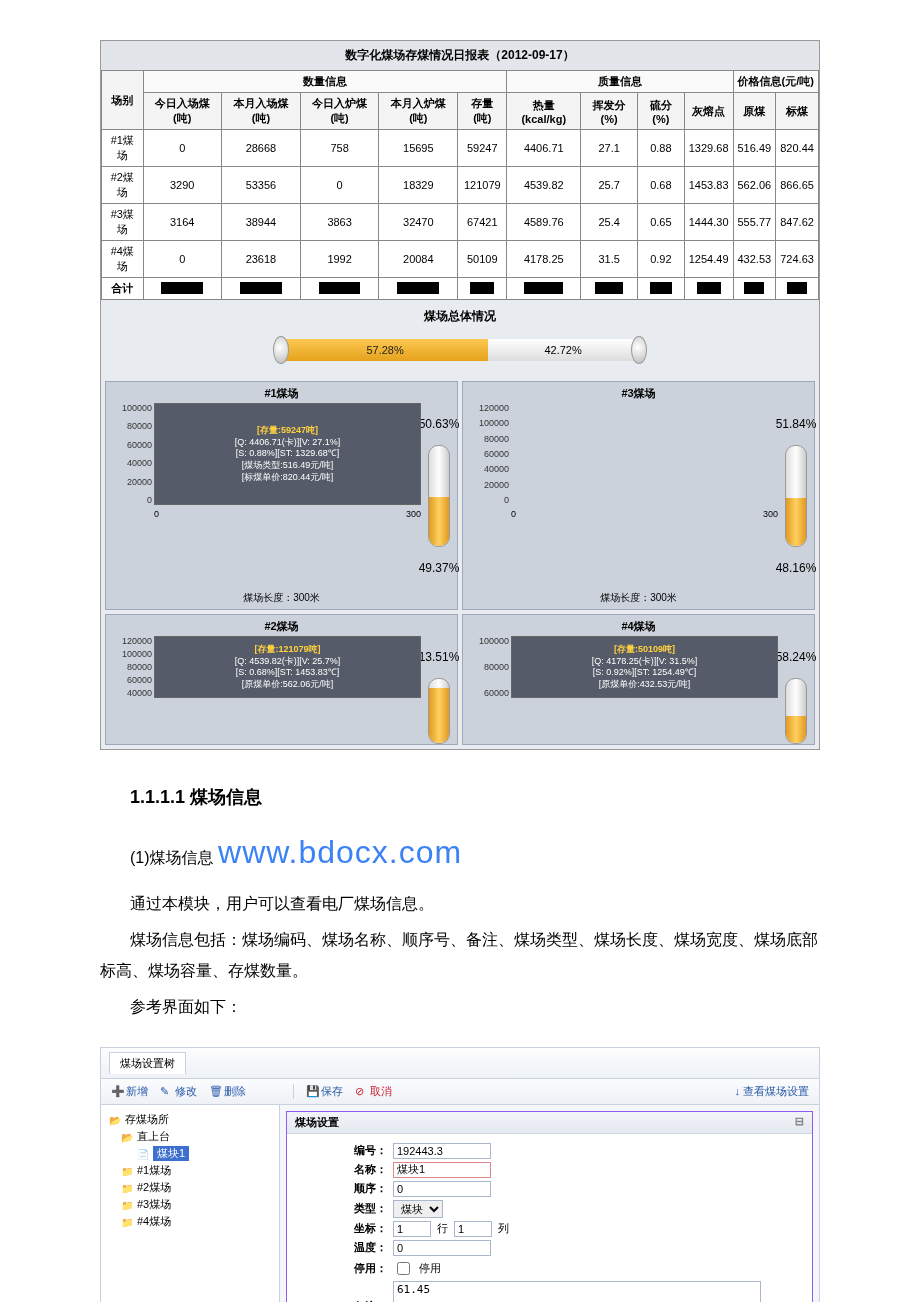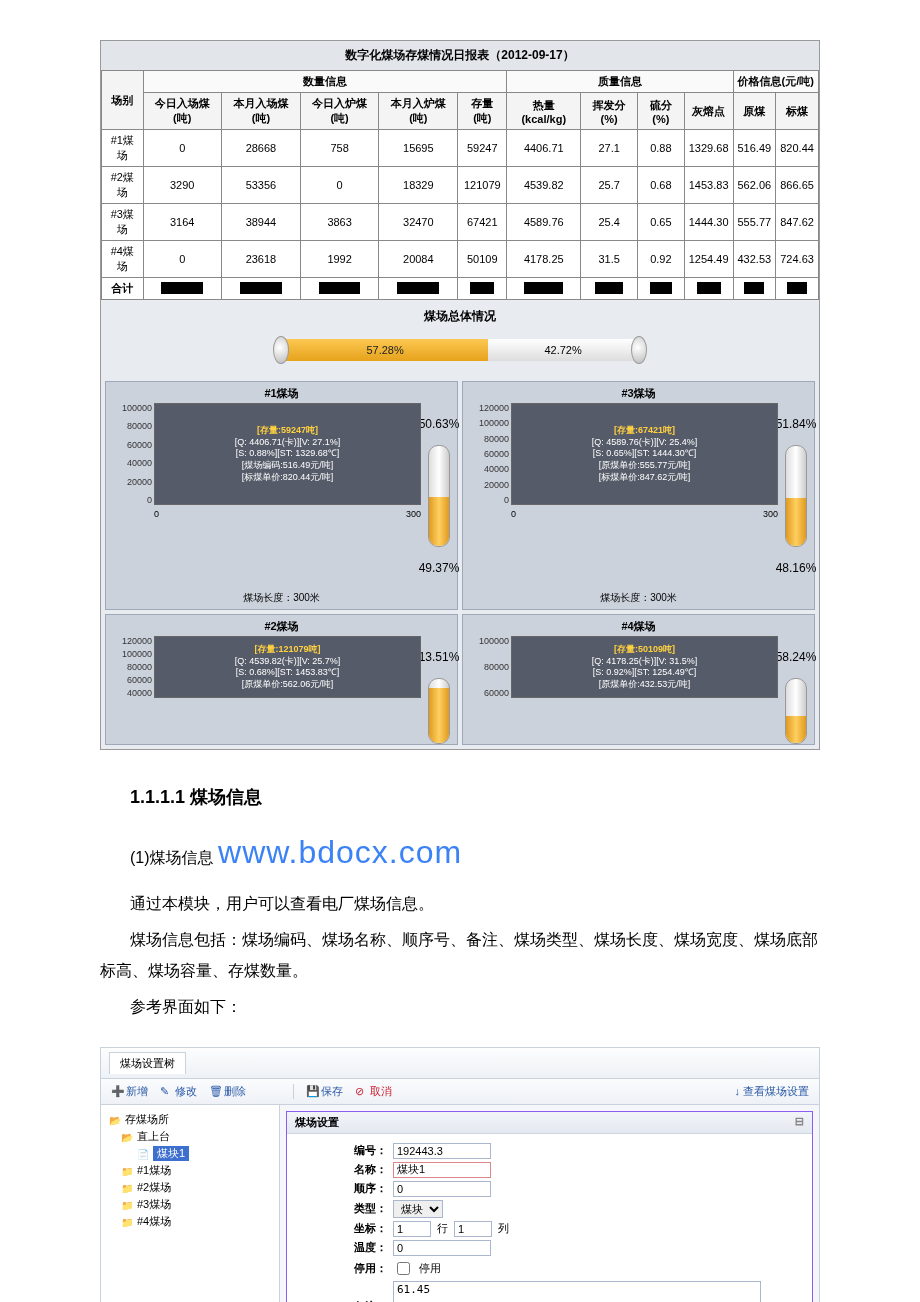--- a/index.html
+++ b/index.html
@@ -184,21 +184,21 @@
               <span>60000</span>
               <span>40000</span>
               <span>20000</span>
               <span>0</span>
             </div>
             <div class="plot">
               <div class="info-box">
                 <div class="hl">[存量:59247吨]</div>
                 <div>[Q: 4406.71(卡)][V: 27.1%]</div>
                 <div>[S: 0.88%][ST: 1329.68℃]</div>
-                <div>[煤场编码:516.49元/吨]</div>
+                <div>[煤场类型:516.49元/吨]</div>
                 <div>[标煤单价:820.44元/吨]</div>
               </div>
             </div>
             <div class="axis-x">
               <span>0</span>
               <span>300</span>
             </div>
           </div>
           <div class="tank">
             <div class="tank-label">50.63%</div>
@@ -215,29 +215,20 @@
         <div class="yard-body">
           <div class="yard-chart" style="">
             <div class="axis-y">
               <span>120000</span>
               <span>100000</span>
               <span>80000</span>
               <span>60000</span>
               <span>40000</span>
               <span>20000</span>
               <span>0</span>
-            </div>
-            <div class="plot">
-              <div class="info-box">
-                <div class="hl">[存量:67421吨]</div>
-                <div>[Q: 4589.76(卡)][V: 25.4%]</div>
-                <div>[S: 0.65%][ST: 1444.30℃]</div>
-                <div>[原煤单价:555.77元/吨]</div>
-                <div>[标煤单价:847.62元/吨]</div>
-              </div>
             </div>
             <div class="axis-x">
               <span>0</span>
               <span>300</span>
             </div>
           </div>
           <div class="tank">
             <div class="tank-label">51.84%</div>
             <div class="tank-body" style="">
               <div class="tank-fill" style="height:48.16%"></div>

